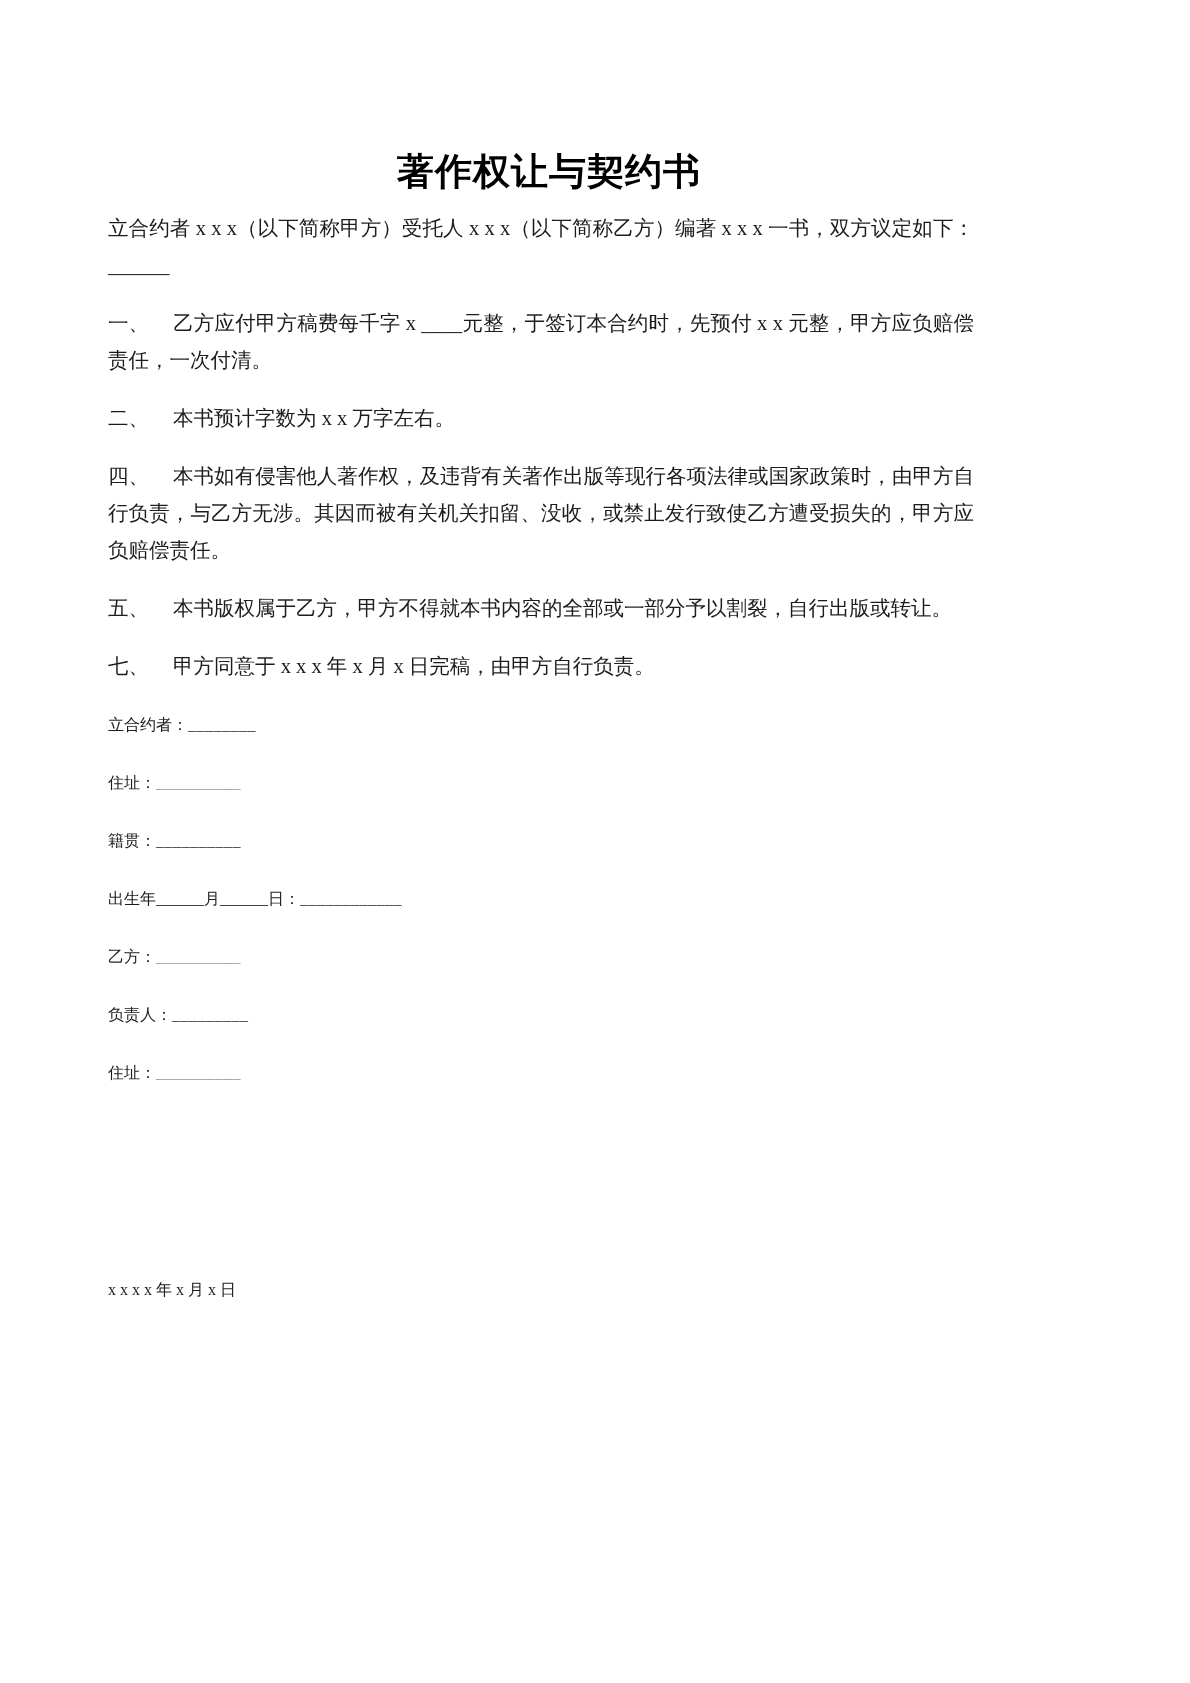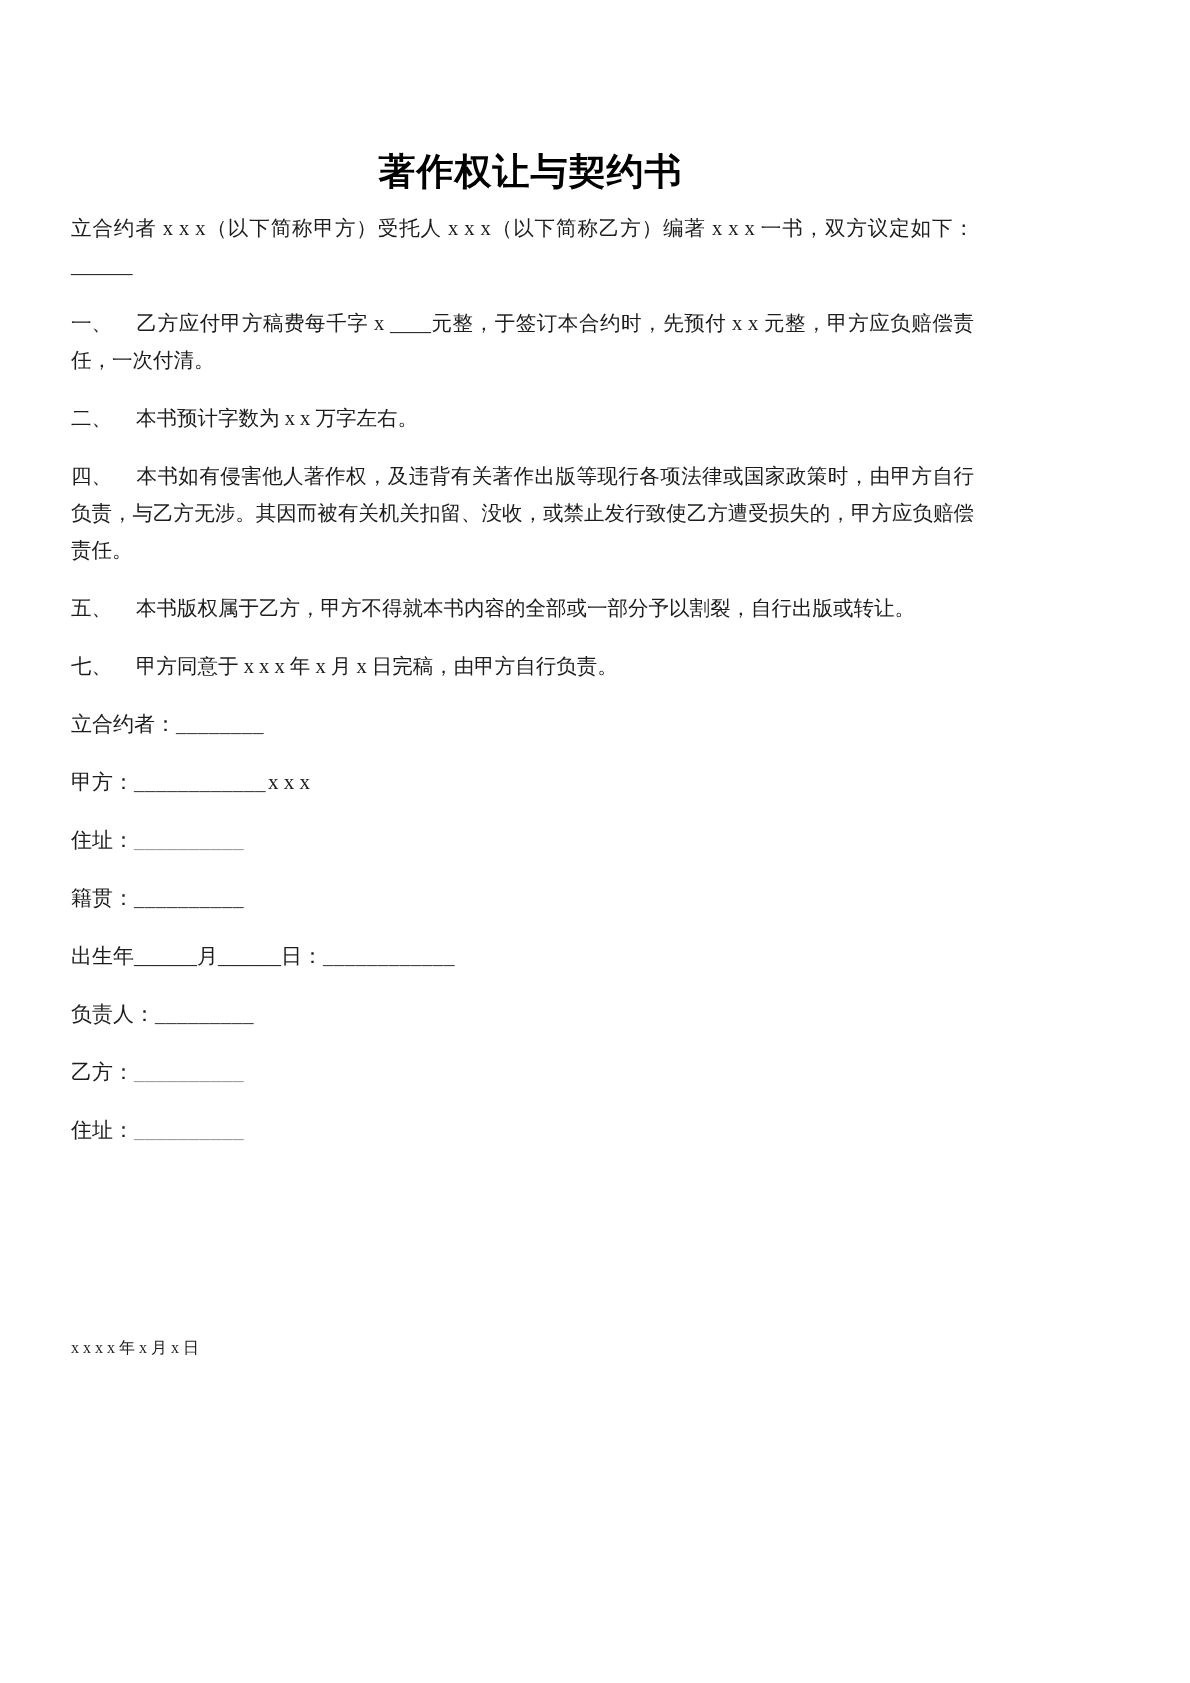--- a/index.html
+++ b/index.html
@@ -6,21 +6,21 @@
     margin: 0;
     padding: 0;
     background: #ffffff;
   }
   .page {
     position: relative;
     width: 1156px;
     height: 1683px;
     background: #ffffff;
     box-sizing: border-box;
-    padding: 148px 166px 0 71px;
+    padding: 148px 166px 0 108px;
     font-family: "Liberation Serif", "DejaVu Serif", serif;
     color: #1c1c1c;
     overflow: hidden;
   }
   .doc-title {
     text-align: center;
     font-size: 37px;
     font-weight: bold;
     color: #000000;
     line-height: 48px;
@@ -34,21 +34,21 @@
     text-align: justify;
   }
   .intro {
     margin-top: 10px;
   }
   .clause-num {
     display: inline-block;
     margin-right: 24px;
   }
   .sig-row {
-    font-size: 21px;
+    font-size: 16px;
     line-height: 37px;
     margin: 21px 0 0 0;
     white-space: nowrap;
   }
   .blank-line {
     color: #3a3a3a;
     letter-spacing: 0.5px;
   }
   .blank-line.gray {
     color: #9a9a9a;
@@ -93,42 +93,39 @@
 
 
   <p class="para">
     <span class="clause-num">七、</span><span>甲方同意于 x x x 年 x 月 x 日完稿，由甲方自行负责。</span>
   </p>
 
   <p class="sig-row">
     <span>立合约者：</span><span class="blank-line">________</span>
   </p>
 
-  <p class="sig-row">
-    <span>甲方：</span><span class="blank-line">____________</span><span class="sig-suffix">x  x  x</span>
-  </p>
 
   <p class="sig-row">
     <span>住址：</span><span class="blank-line gray">__________</span>
   </p>
 
   <p class="sig-row">
     <span>籍贯：</span><span class="blank-line">__________</span>
   </p>
 
   <p class="sig-row">
     <span>出生年______月______日：</span><span class="blank-line">____________</span>
   </p>
 
   <p class="sig-row">
-    <span>负责人：</span><span class="blank-line">_________</span>
+    <span>乙方：</span><span class="blank-line gray">__________</span>
   </p>
 
   <p class="sig-row">
-    <span>乙方：</span><span class="blank-line gray">__________</span>
+    <span>负责人：</span><span class="blank-line">_________</span>
   </p>
 
   <p class="sig-row">
     <span>住址：</span><span class="blank-line gray">__________</span>
   </p>
 
   <div class="bottom-spacer"></div>
 
   <p class="date-line">x  x  x  x 年 x 月 x 日</p>
 

